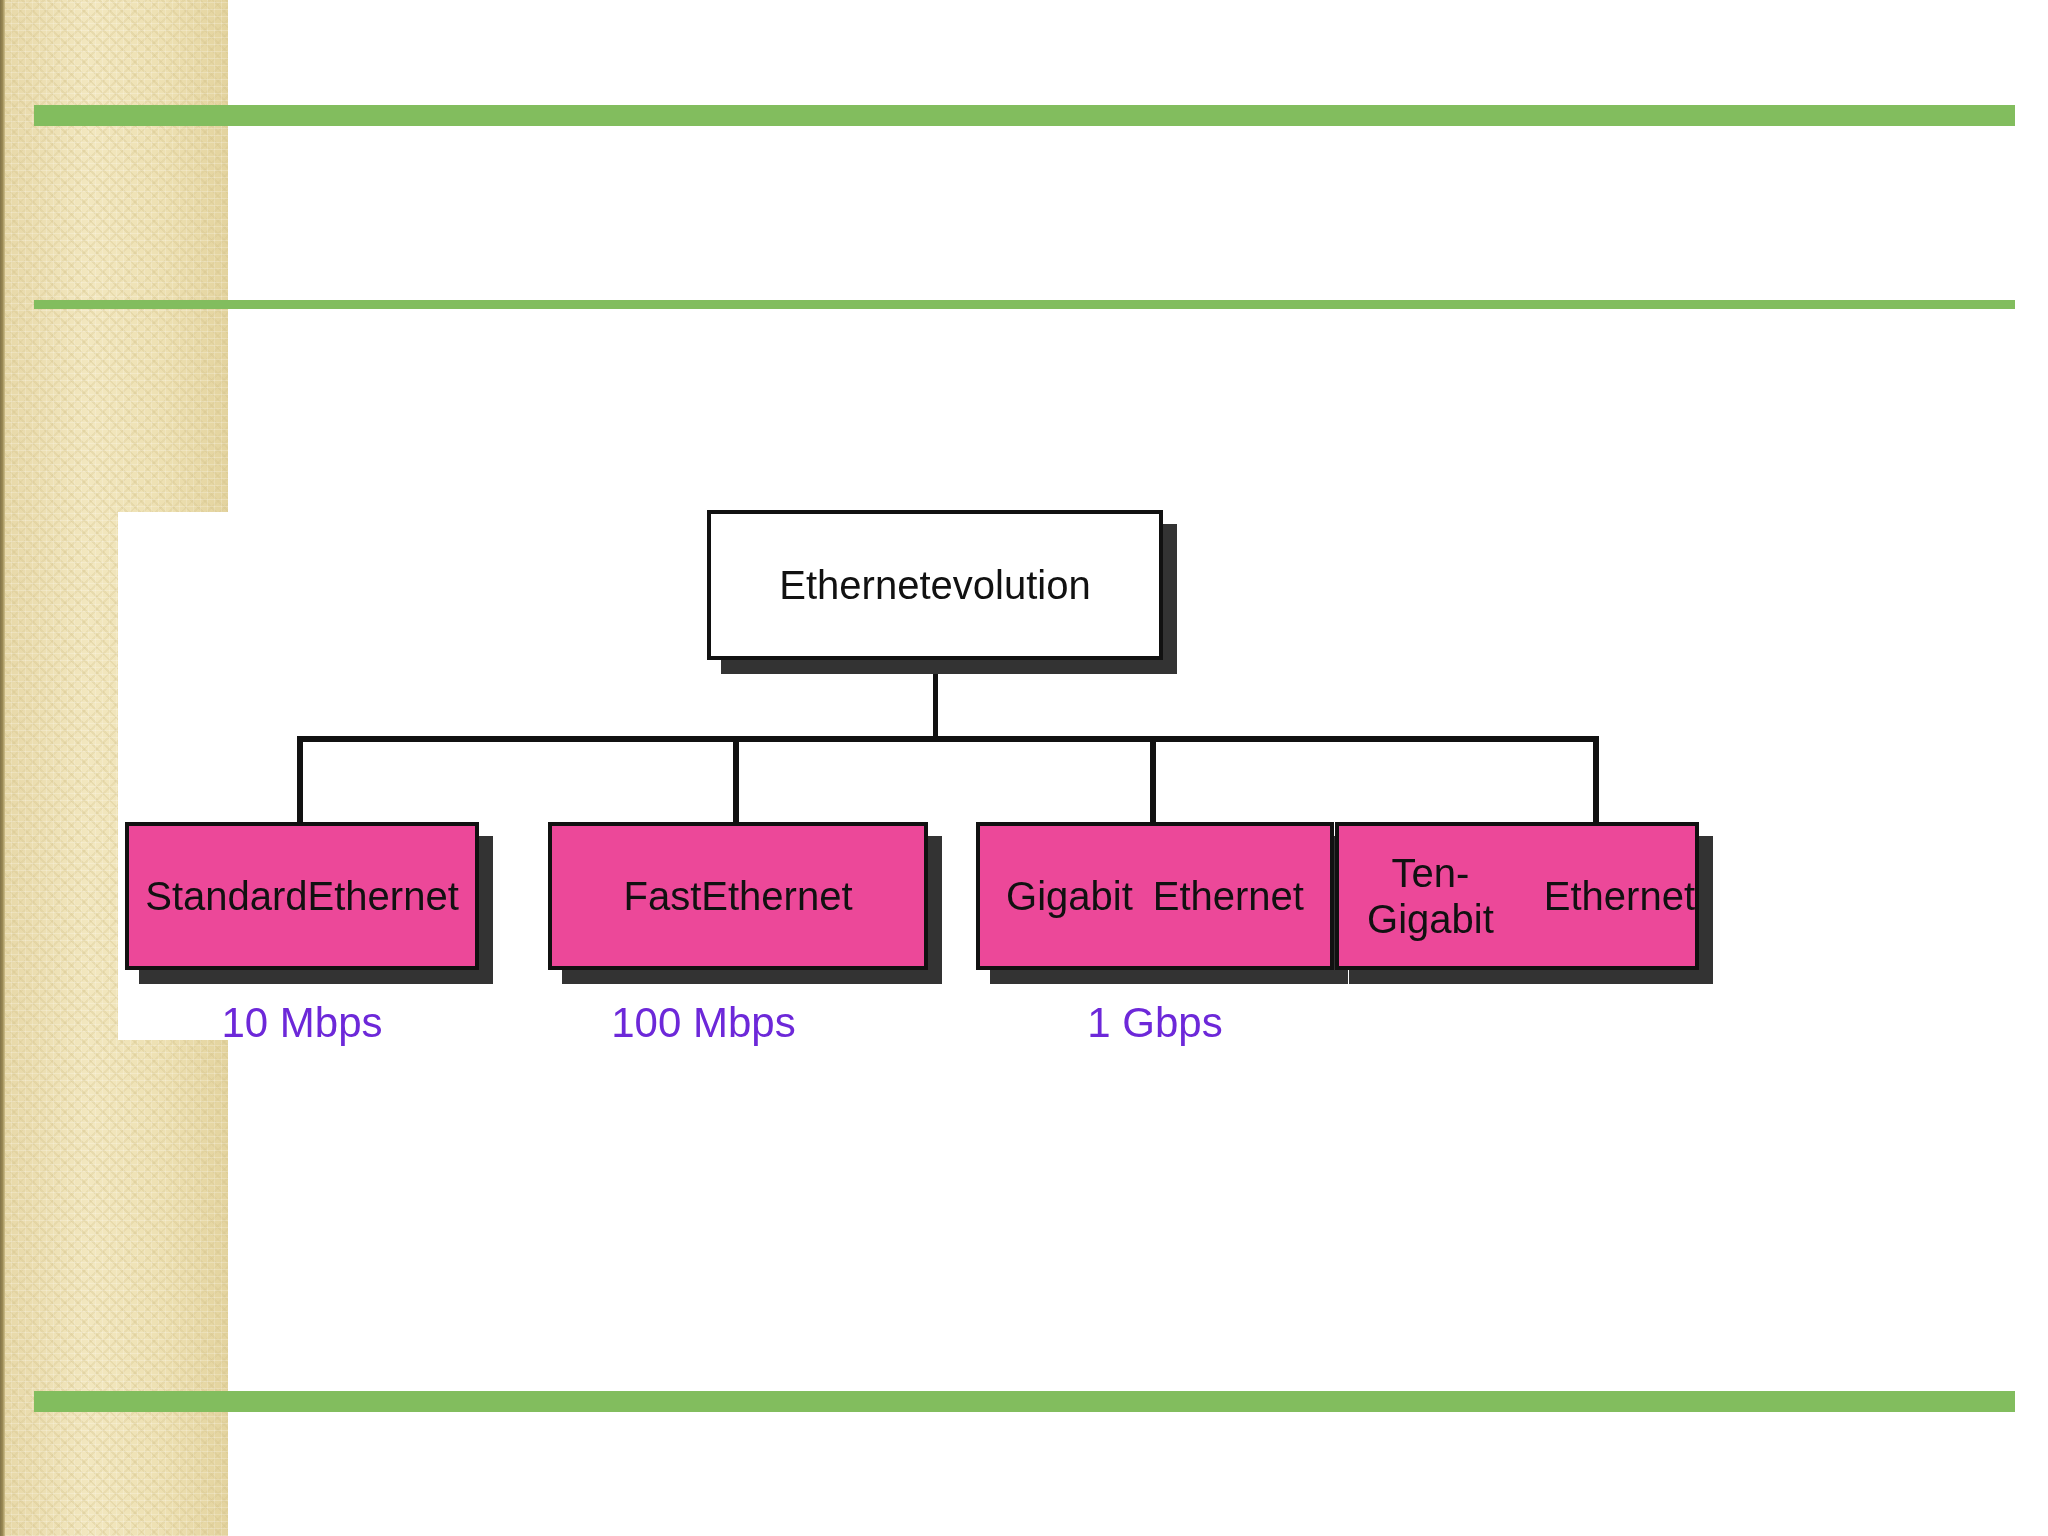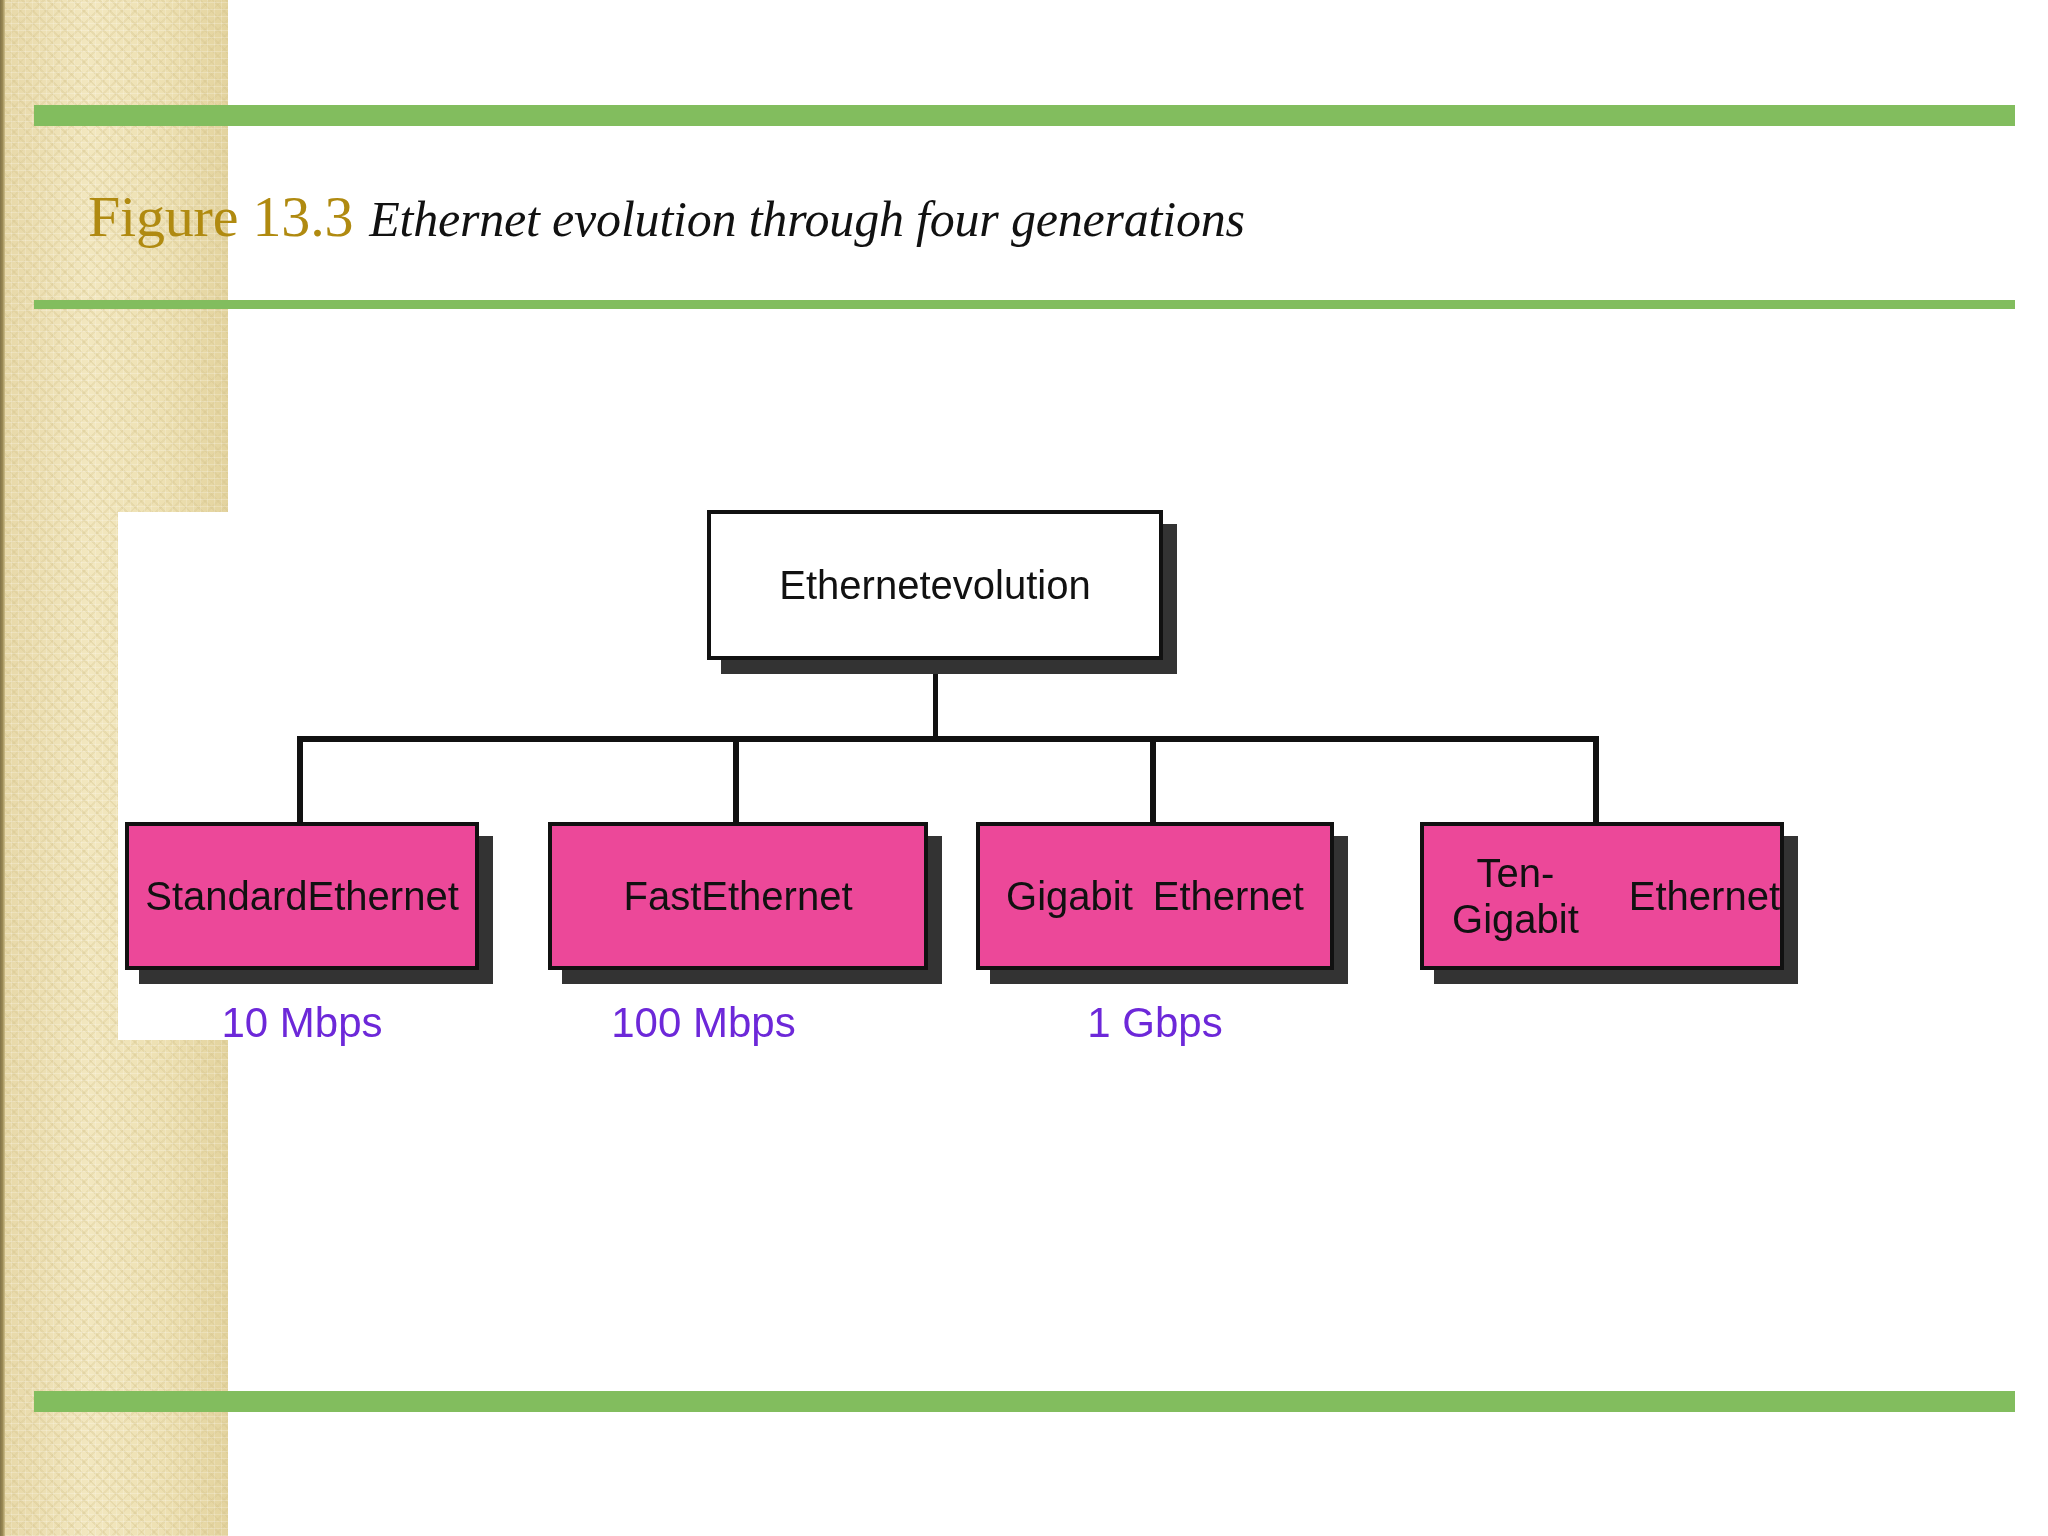--- a/index.html
+++ b/index.html
@@ -128,21 +128,21 @@
     height: 150px;
   }
   .node.leaf {
     background: #ec4899;
     height: 148px;
     top: 822px;
   }
   .node.leaf.l1 { left: 125px;  width: 354px; }
   .node.leaf.l2 { left: 548px;  width: 380px; }
   .node.leaf.l3 { left: 976px;  width: 358px; gap: 20px; }
-  .node.leaf.l4 { left: 1420px; width: 364px; gap: 22px; }
+  .node.leaf.l4 { left: 1335px; width: 364px; gap: 22px; }
 
   .node .line1, .node .line2 { display: block; }
 
   
   .conn {
     position: absolute;
     background: #111111;
   }
   .conn.v-root  { left: 933px; top: 660px;  width: 5px;  height: 80px; }
   .conn.h-bus   { left: 297px; top: 736px;  width: 1302px; height: 6px; }
@@ -172,23 +172,20 @@
 
 <div id="slide">
 
   <div class="left-band"></div>
   <div class="left-band-edge"></div>
 
   <div class="green-rule top"></div>
   <div class="green-rule mid"></div>
   <div class="green-rule bottom"></div>
 
-  <div class="title-block">
-    <span class="fig-num">Figure 13.3</span><span class="fig-cap">Ethernet evolution through four generations</span>
-  </div>
 
   <div class="figure-panel"></div>
 
   <div class="diagram">
     <div class="conn v-root"></div>
     <div class="conn h-bus"></div>
     <div class="conn v-d1"></div>
     <div class="conn v-d2"></div>
     <div class="conn v-d3"></div>
     <div class="conn v-d4"></div>

